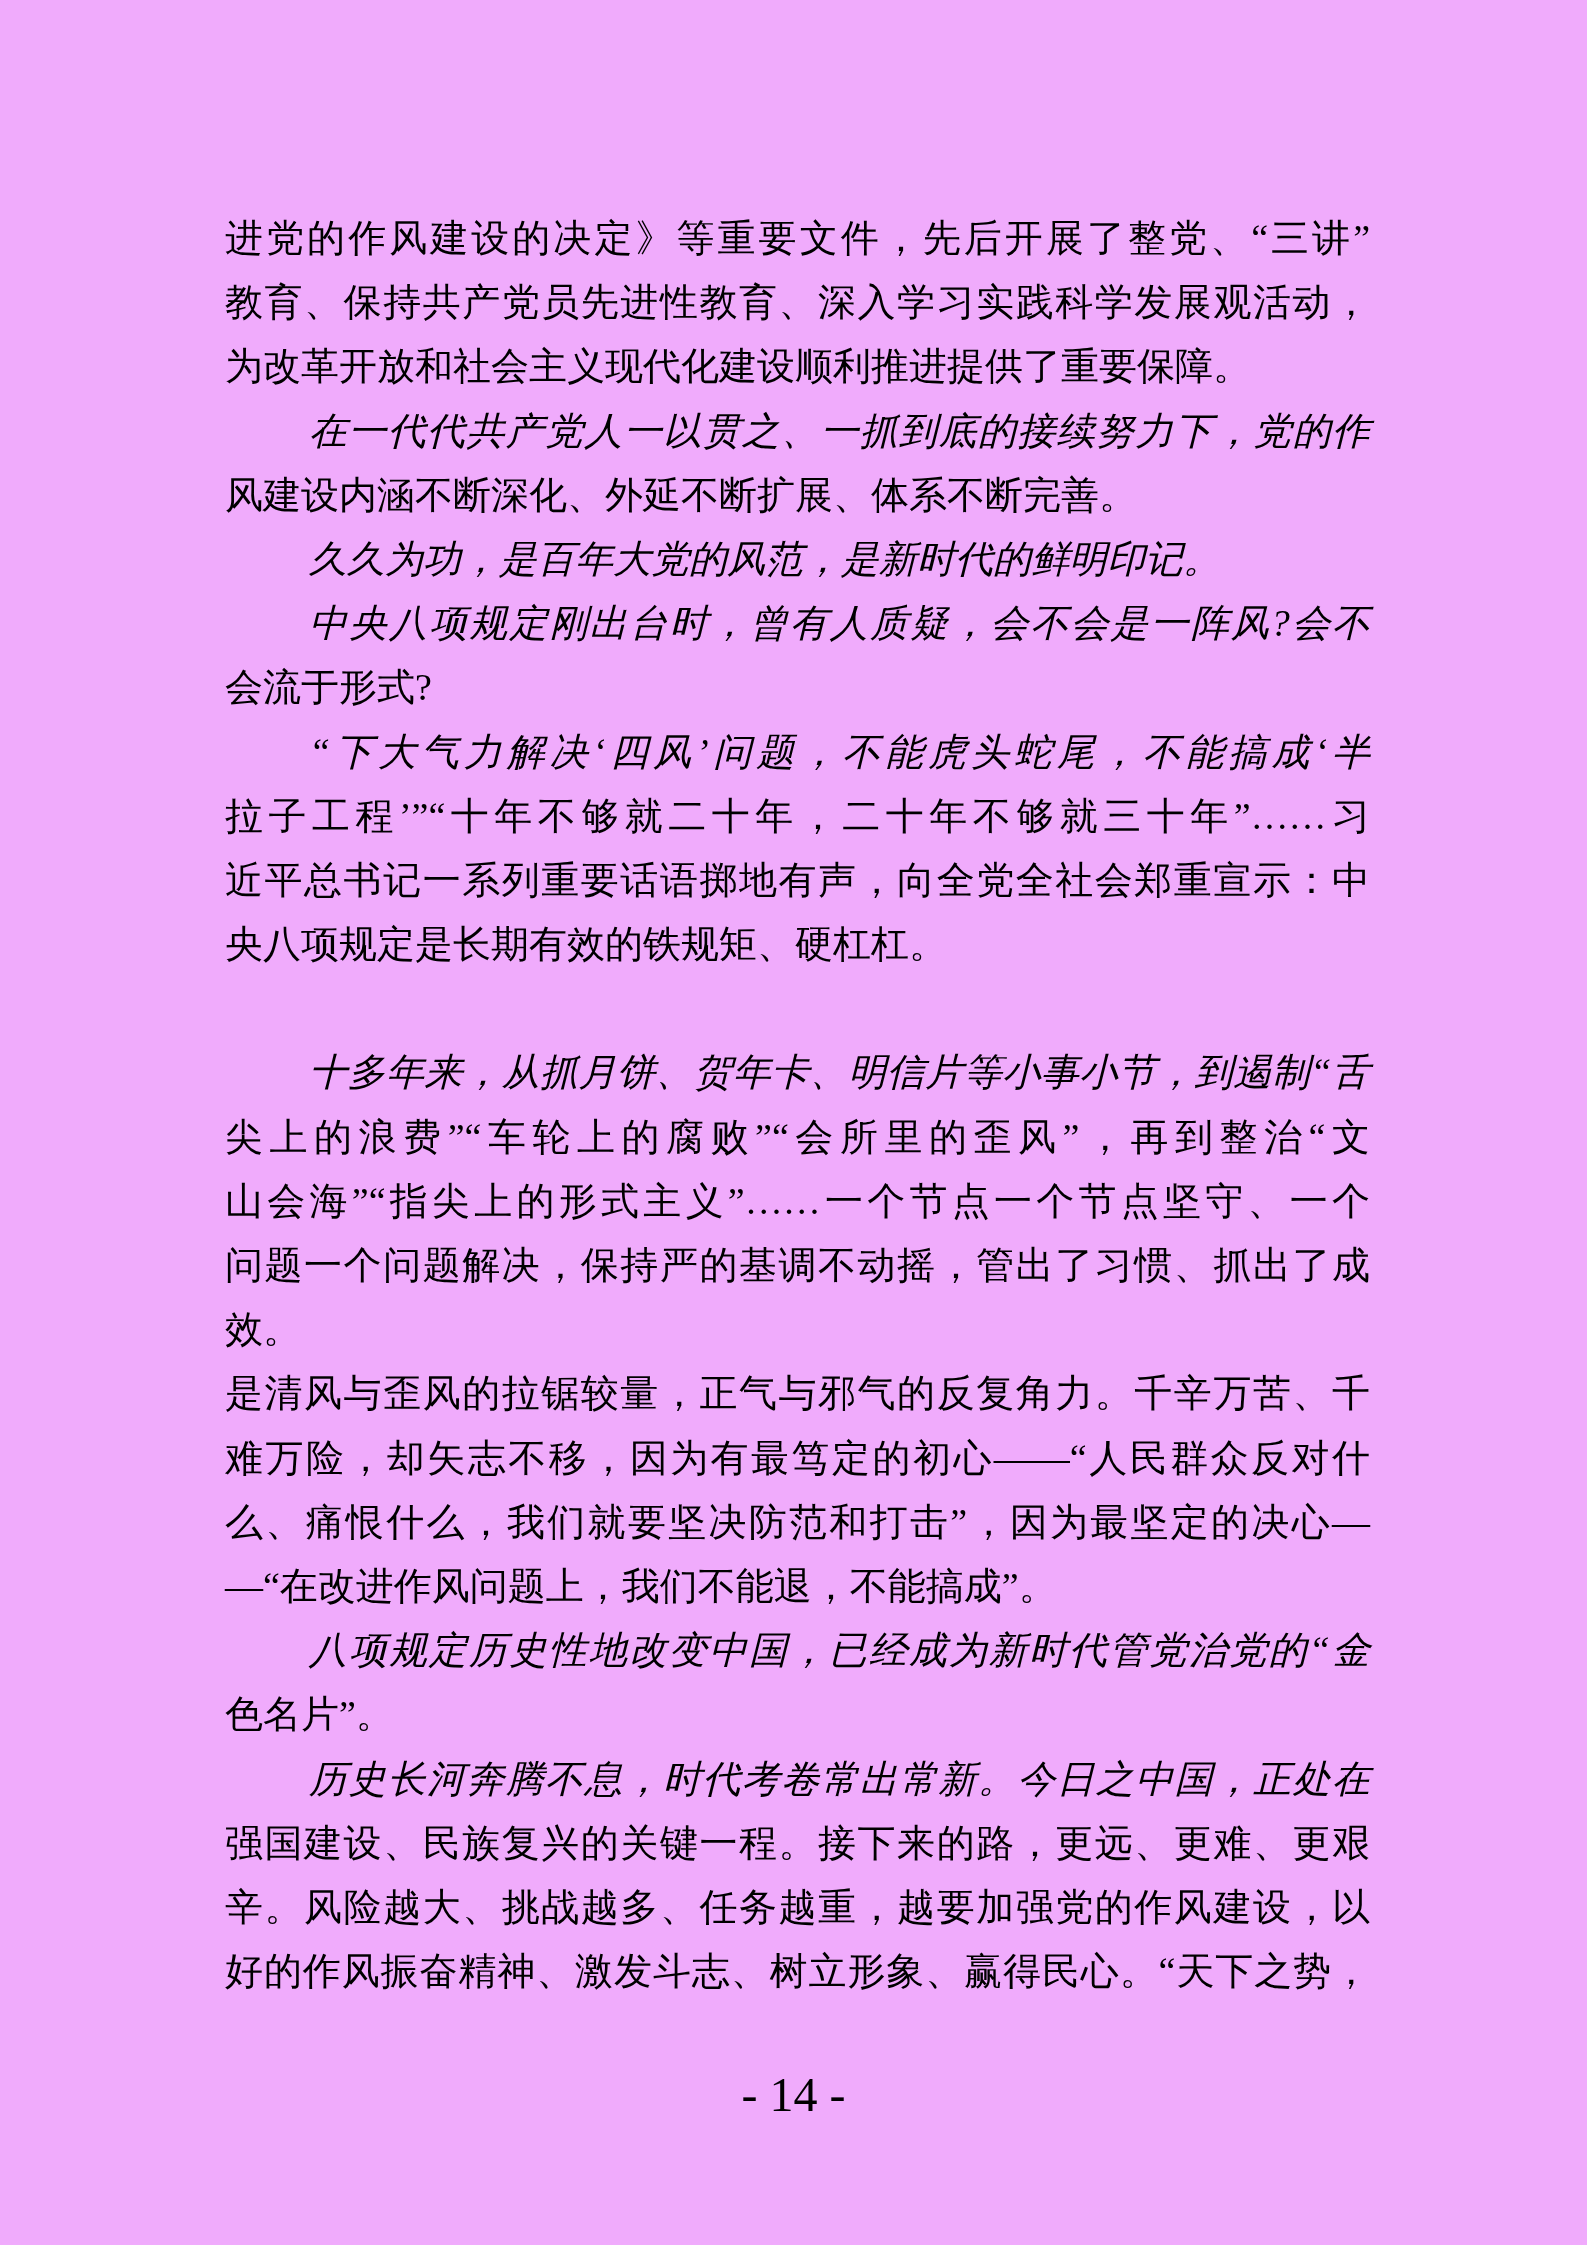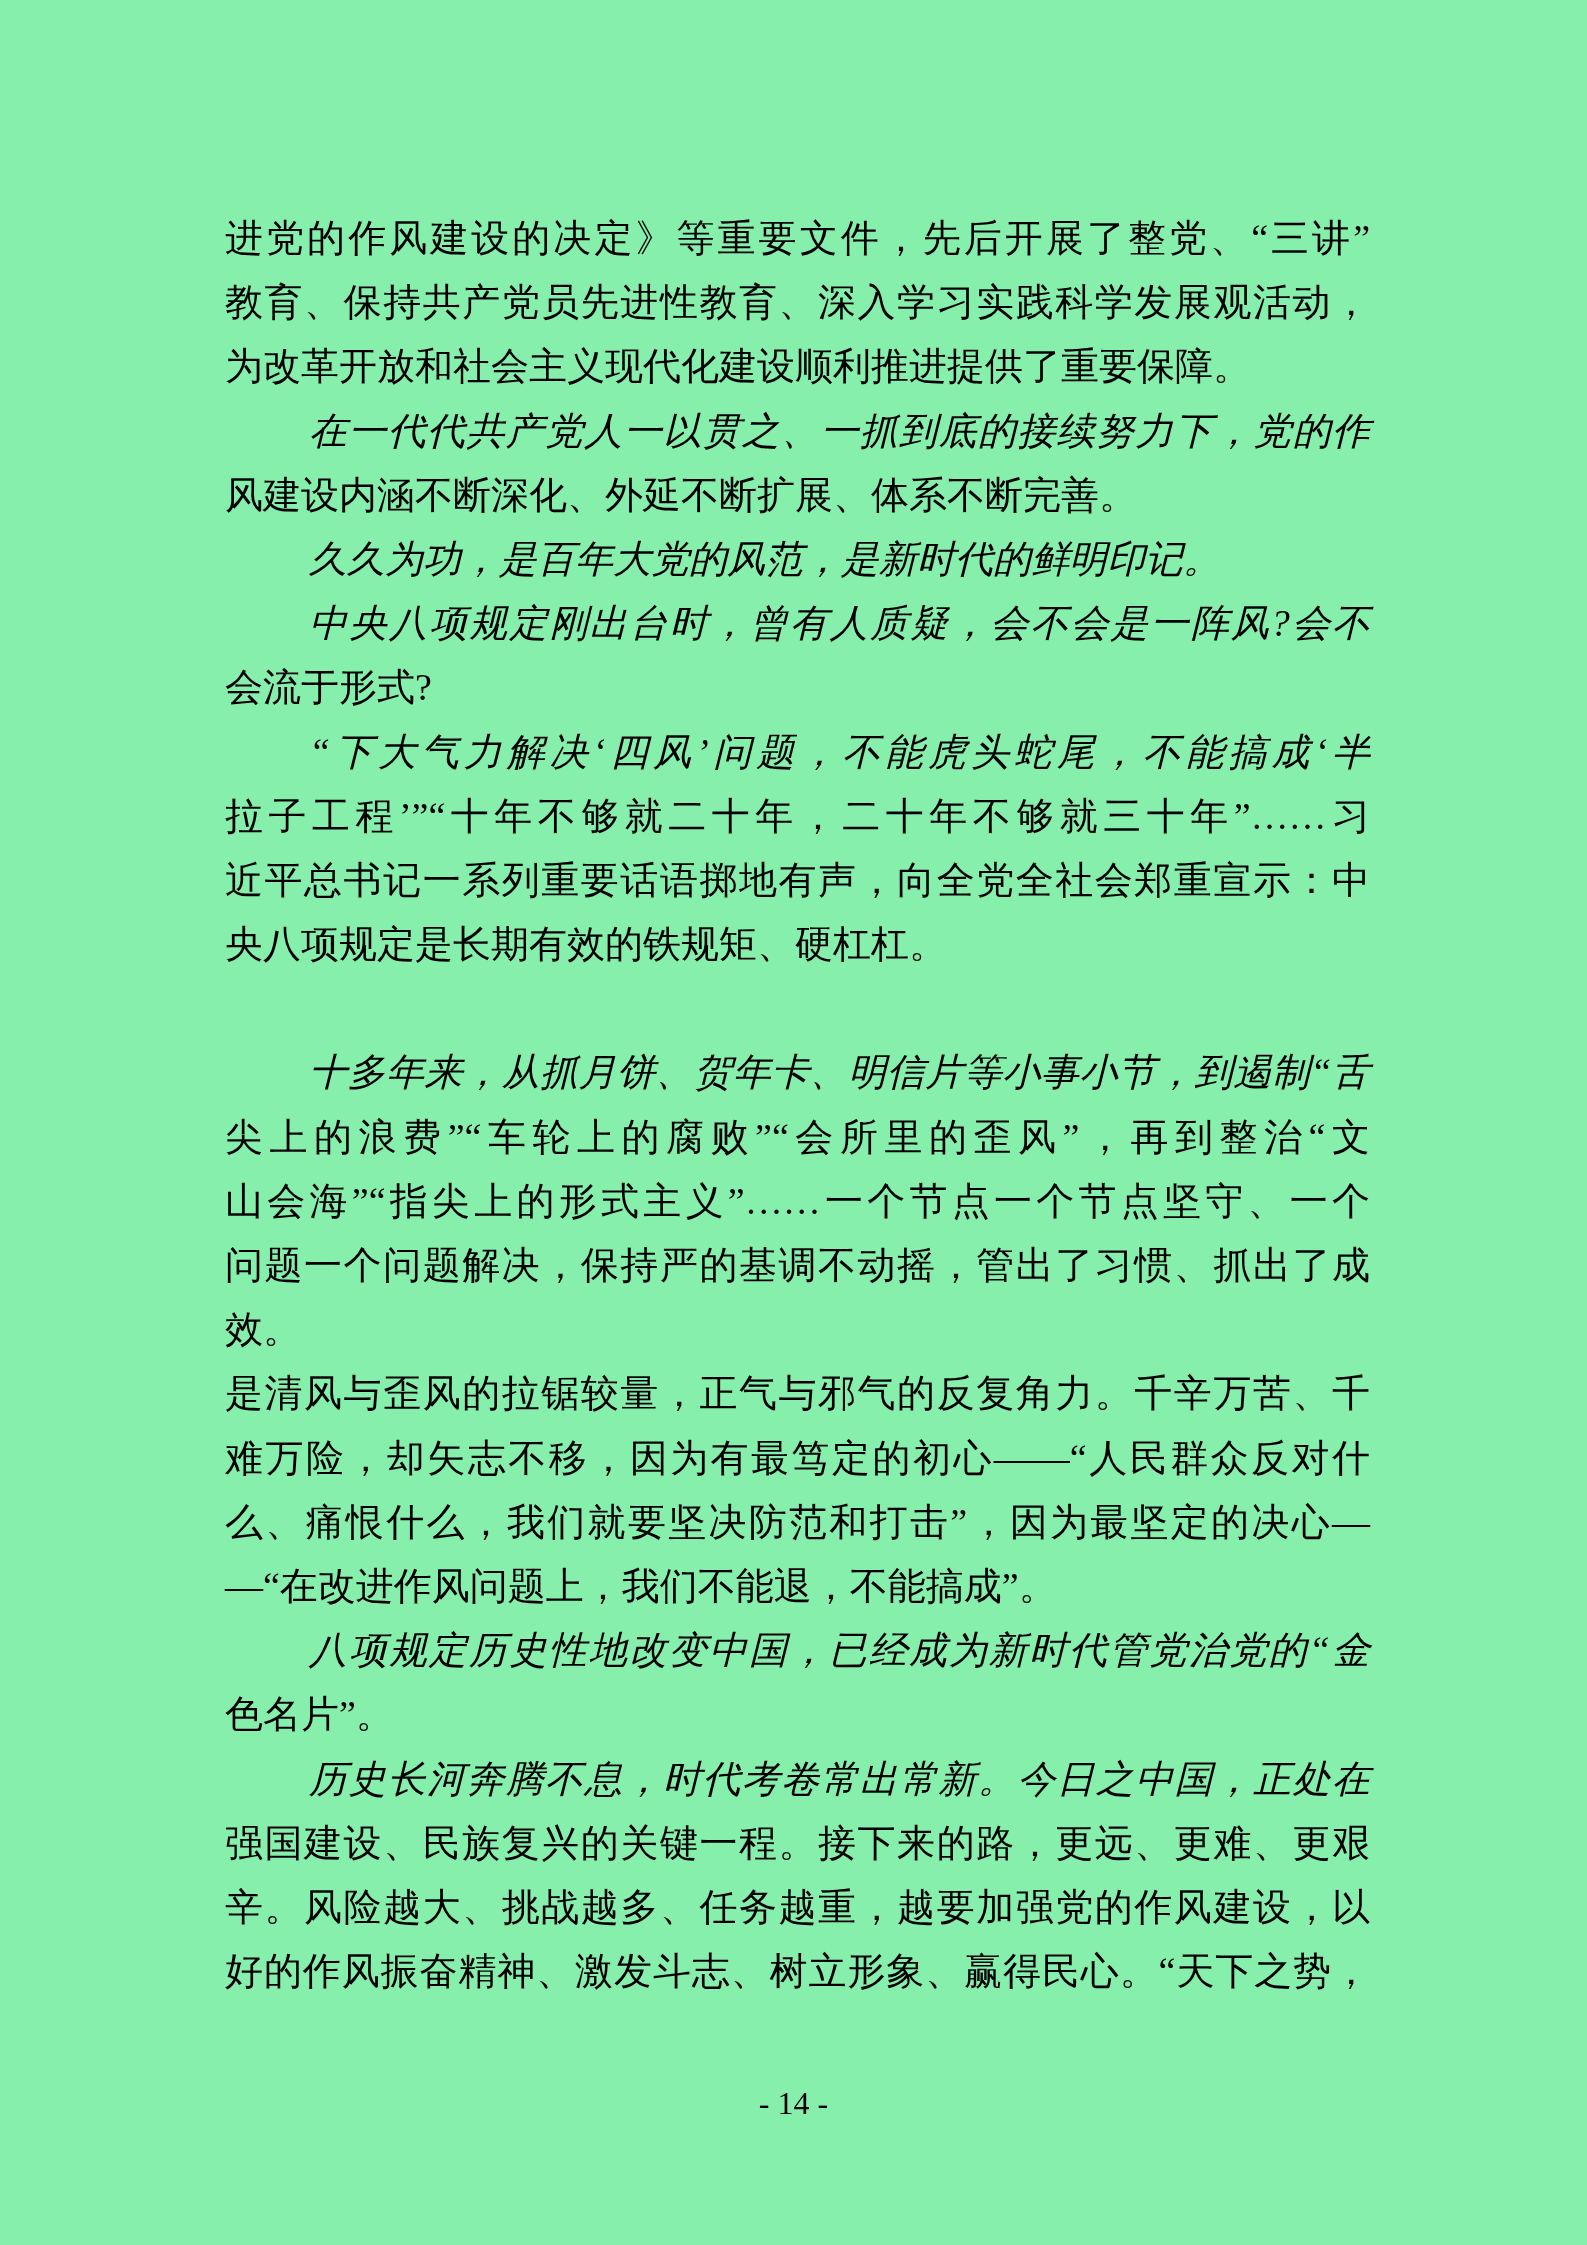--- a/index.html
+++ b/index.html
@@ -14,21 +14,21 @@
     font-family: "Liberation Serif", serif;
     color: #000000;
     overflow: hidden;
   }
   .page {
     position: absolute;
     left: 0;
     top: 0;
     width: 1587px;
     height: 2245px;
-    background: #86efac;
+    background: #f0abfc;
   }
   .text-block {
     position: absolute;
     left: 225px;
     top: 206px;
     width: 1145px;
   }
   .line {
     margin: 0;
     padding: 0;
@@ -51,23 +51,22 @@
   }
   .blank {
     
   }
   .page-footer {
     position: absolute;
     left: 0;
     top: 2072px;
     width: 1587px;
     text-align: center;
-    font-size: 32px;
+    font-size: 48px;
     line-height: 46px;
-    margin-top: 8px;
   }
 </style>
 </head>
 <body>
 
 <div class="page">
   <main class="text-block">
     <p class="line fill">进党的作风建设的决定》等重要文件，先后开展了整党、“三讲”</p>
     <p class="line fill">教育、保持共产党员先进性教育、深入学习实践科学发展观活动，</p>
     <p class="line">为改革开放和社会主义现代化建设顺利推进提供了重要保障。</p>

